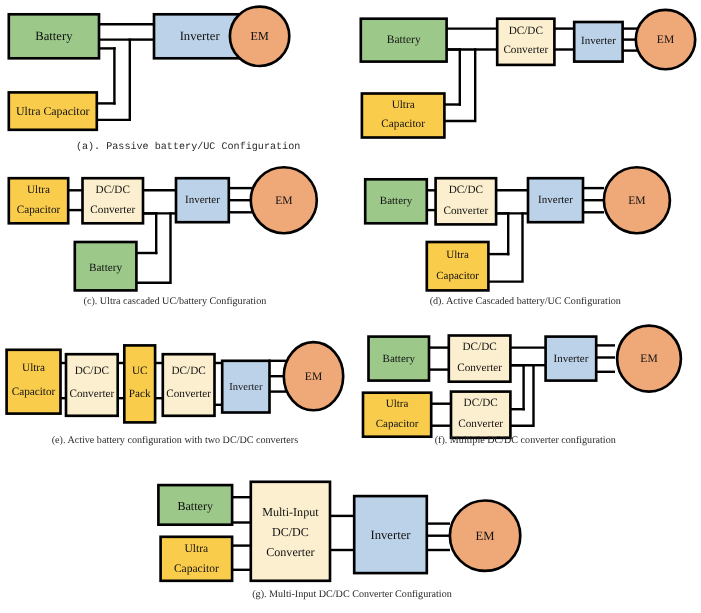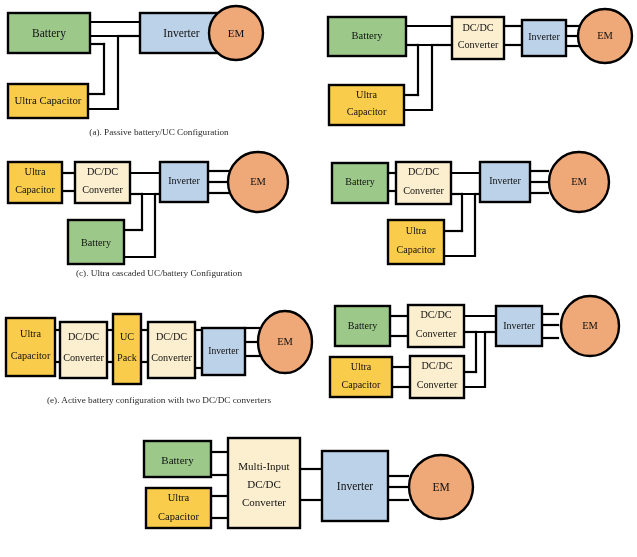--- a/index.html
+++ b/index.html
@@ -37,21 +37,21 @@
 
   <rect class="bx" x="8" y="84" width="80" height="34" fill="#FACC4C"></rect>
   <text class="lbl" x="48" y="102" font-size="10.8">Ultra Capacitor</text>
 
   <rect class="bx" x="140" y="13" width="83" height="40" fill="#BCD2E8"></rect>
   <text class="lbl" x="181.5" y="34" font-size="11.5">Inverter</text>
 
   <circle class="bx" cx="236" cy="33" r="27" fill="#EFA877"></circle>
   <text class="lbl" x="236" y="34" font-size="11">EM</text>
 </svg>
-<div class="cap" style="left:0;top:127px;width:318px;">(a). Passive battery/UC Configuration</div>
+<div class="cap" style="left:12px;top:127px;width:318px;font-family:Liberation Mono, monospace;">(a). Passive battery/UC Configuration</div>
 </div>
 
 <div class="fig" style="left:318px;top:0px;width:319px;height:150px;">
 <svg width="319" height="130" viewBox="0 0 319 130">
   <g class="wire">
     <path d="M88,26 L134,26"></path>
     <path d="M88,45 L100,45"></path>
     <path d="M100,45 L100,95"></path>
     <path d="M100,95 L86,95"></path>
     <path d="M88,45 L114,45 L114,110 L86,110"></path>
@@ -141,20 +141,21 @@
   <rect class="bx" x="70" y="70" width="56" height="44" fill="#FACC4C"></rect>
   <text class="lbl" x="98" y="82" font-size="10">Ultra</text>
   <text class="lbl" x="98" y="101" font-size="10">Capacitor</text>
 
   <rect class="bx" x="162" y="12" width="50" height="40" fill="#BCD2E8"></rect>
   <text class="lbl" x="187" y="32" font-size="10">Inverter</text>
 
   <circle class="bx" cx="261" cy="32" r="30" fill="#EFA877"></circle>
   <text class="lbl" x="261" y="33" font-size="10.5">EM</text>
 </svg>
+<div class="cap" style="left:0;top:118px;width:319px;">(d). Active Cascaded battery/UC Configuration</div>
 </div>
 
 <div class="fig" style="left:0px;top:290px;width:318px;height:135px;">
 <svg width="318" height="105" viewBox="0 0 318 105">
   <g class="wire">
     <path d="M55,40 L60,40"></path>
     <path d="M55,72 L60,72"></path>
     <path d="M107,40 L113,40"></path>
     <path d="M107,72 L113,72"></path>
     <path d="M141,40 L148,40"></path>
@@ -221,20 +222,21 @@
   <rect class="bx" x="92" y="66" width="54" height="42" fill="#FCEFCF"></rect>
   <text class="lbl" x="119" y="77" font-size="10.2">DC/DC</text>
   <text class="lbl" x="119" y="96" font-size="10.2">Converter</text>
 
   <rect class="bx" x="178" y="16" width="46" height="40" fill="#BCD2E8"></rect>
   <text class="lbl" x="201" y="37" font-size="10">Inverter</text>
 
   <ellipse class="bx" cx="272" cy="36" rx="29" ry="30" fill="#EFA877"></ellipse>
   <text class="lbl" x="272" y="37" font-size="10.5">EM</text>
 </svg>
+<div class="cap" style="left:0;top:105px;width:319px;">(f). Multiple DC/DC converter configuration</div>
 </div>
 
 <div class="fig" style="left:100px;top:425px;width:440px;height:132px;">
 <svg width="440" height="110" viewBox="0 0 440 110">
   <g class="wire">
     <path d="M111,27 L128,27"></path>
     <path d="M111,50 L128,50"></path>
     <path d="M111,71 L128,71"></path>
     <path d="M111,93 L128,93"></path>
     <path d="M200,44 L222,44"></path>
@@ -254,13 +256,14 @@
   <text class="lbl" x="164" y="42" font-size="11">Multi-Input</text>
   <text class="lbl" x="164" y="60" font-size="11">DC/DC</text>
   <text class="lbl" x="164" y="78" font-size="11">Converter</text>
 
   <rect class="bx" x="222" y="26" width="66" height="70" fill="#BCD2E8"></rect>
   <text class="lbl" x="255" y="62" font-size="11.5">Inverter</text>
 
   <circle class="bx" cx="341" cy="62" r="32" fill="#EFA877"></circle>
   <text class="lbl" x="341" y="63" font-size="11.5">EM</text>
 </svg>
+<div class="cap" style="left:0;top:110px;width:440px;">(g). Multi-Input DC/DC Converter Configuration</div>
 </div>
 
 </body></html>

